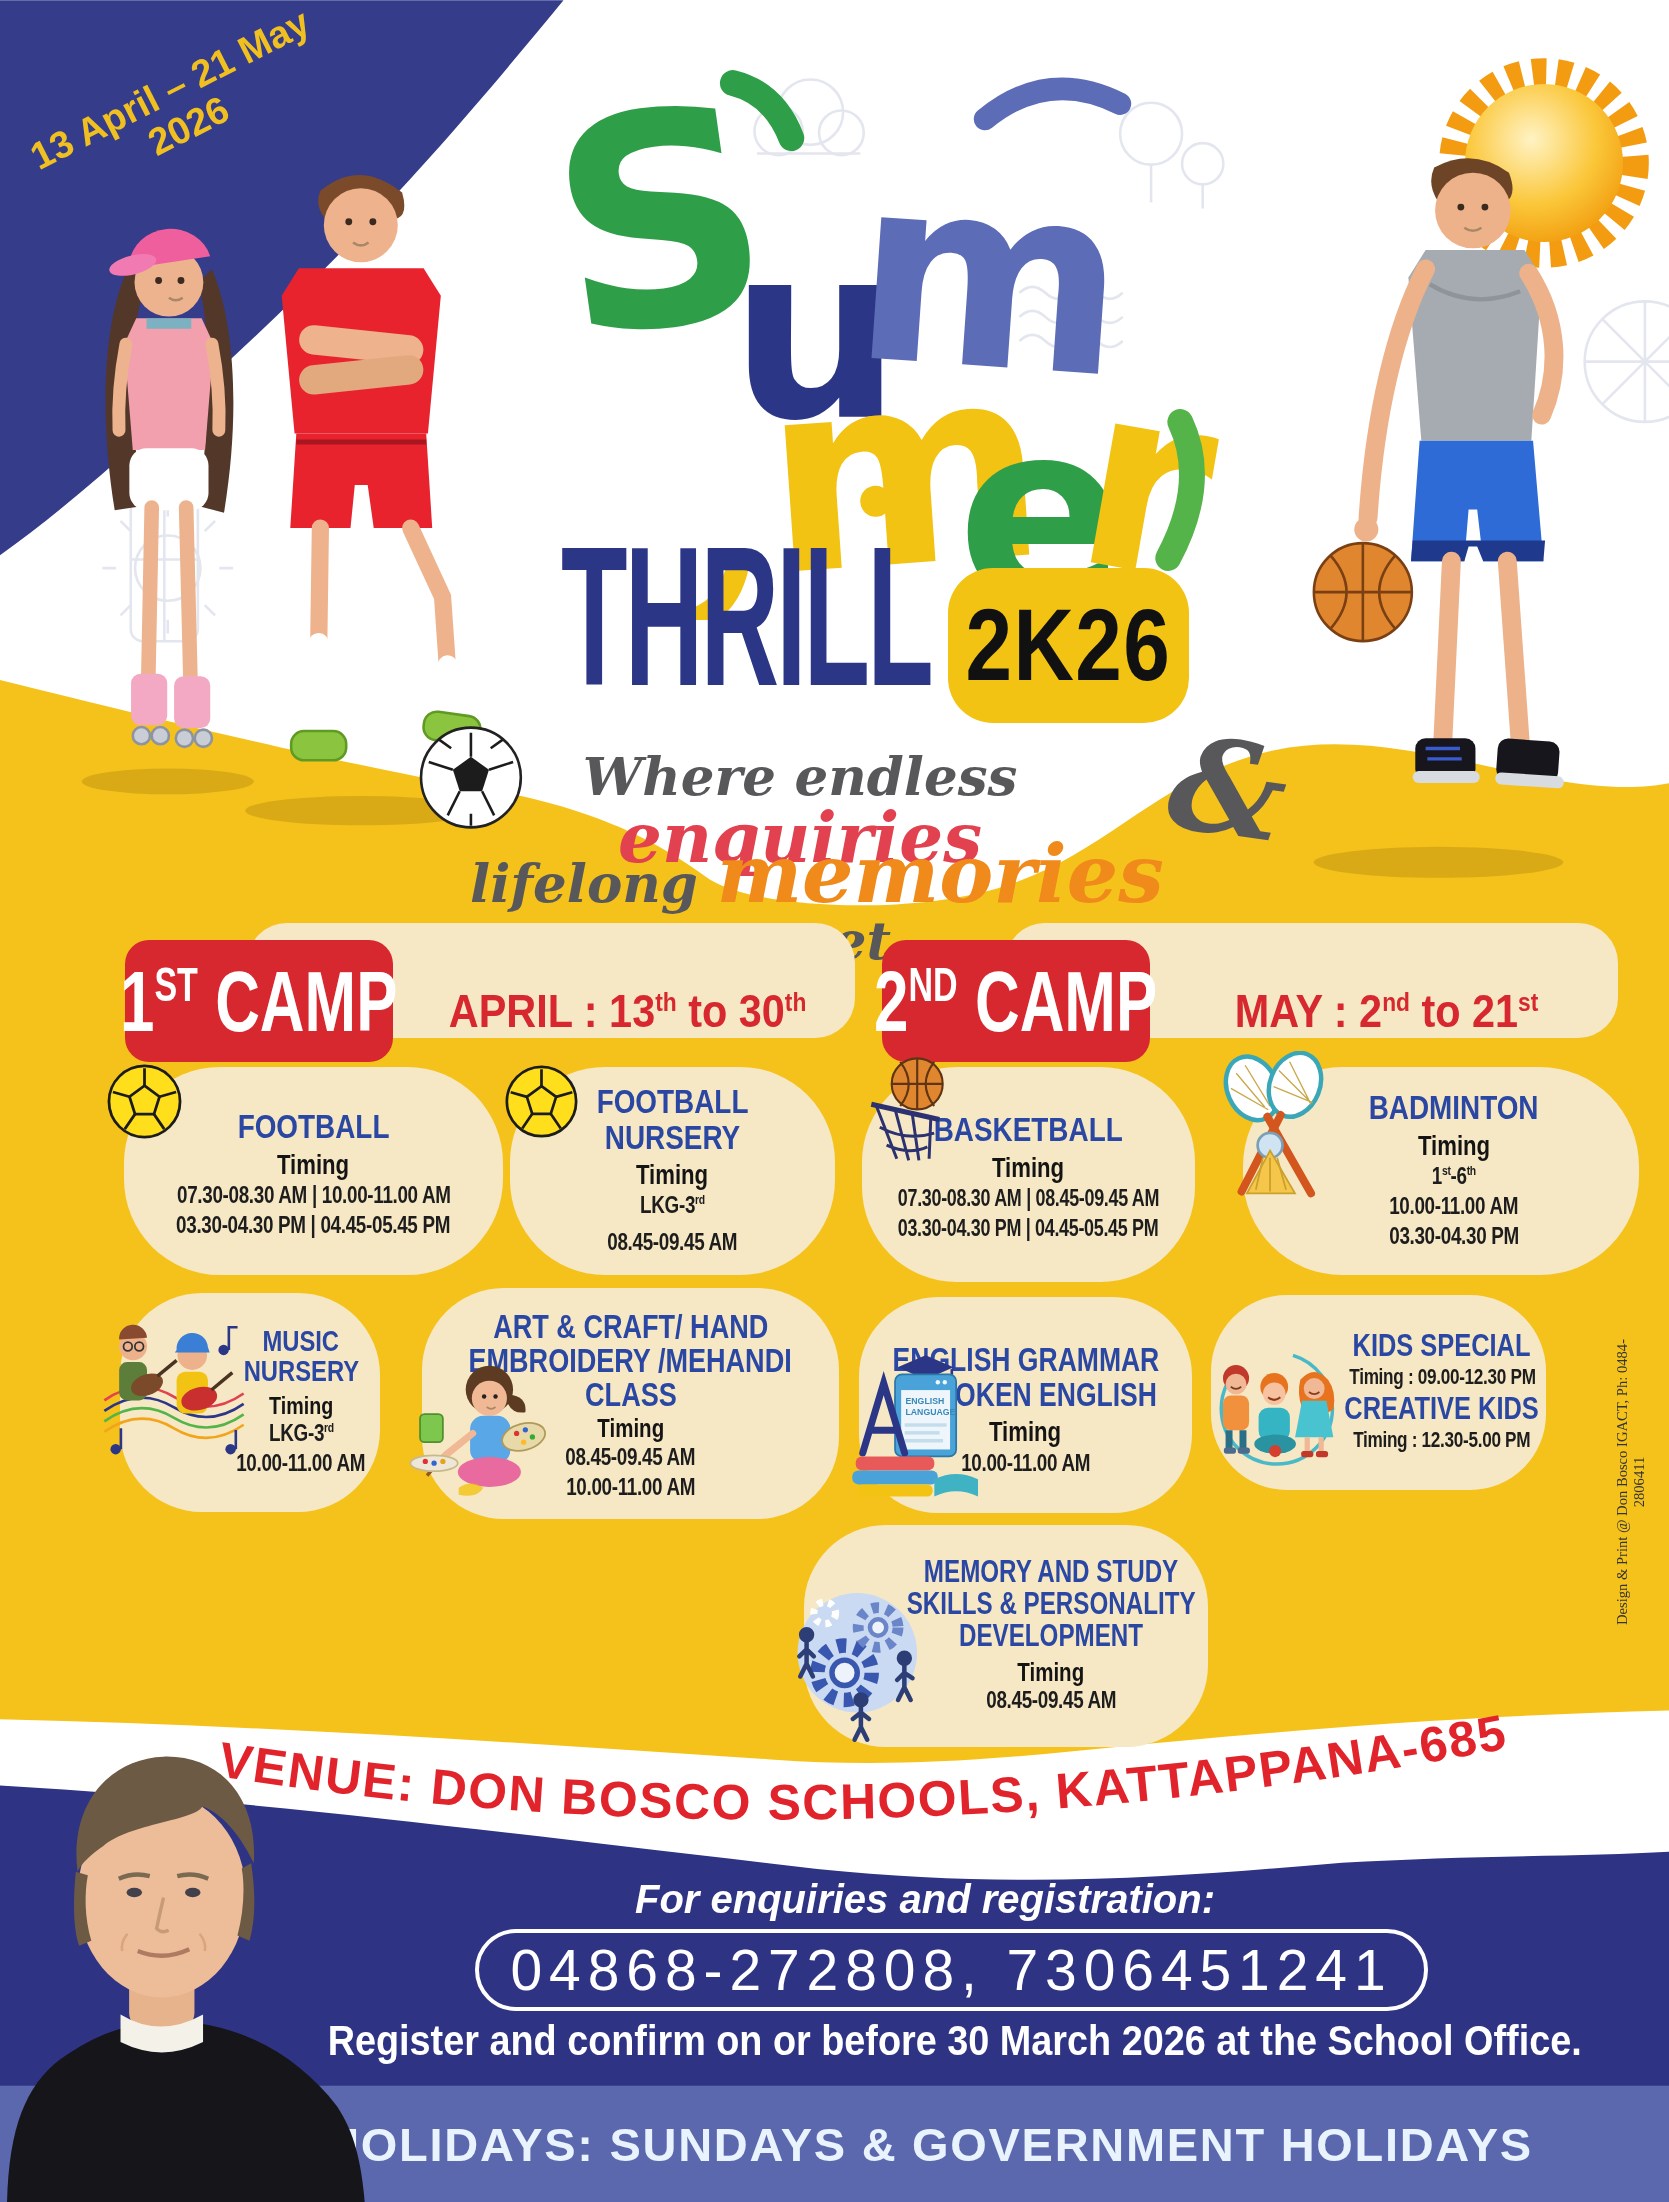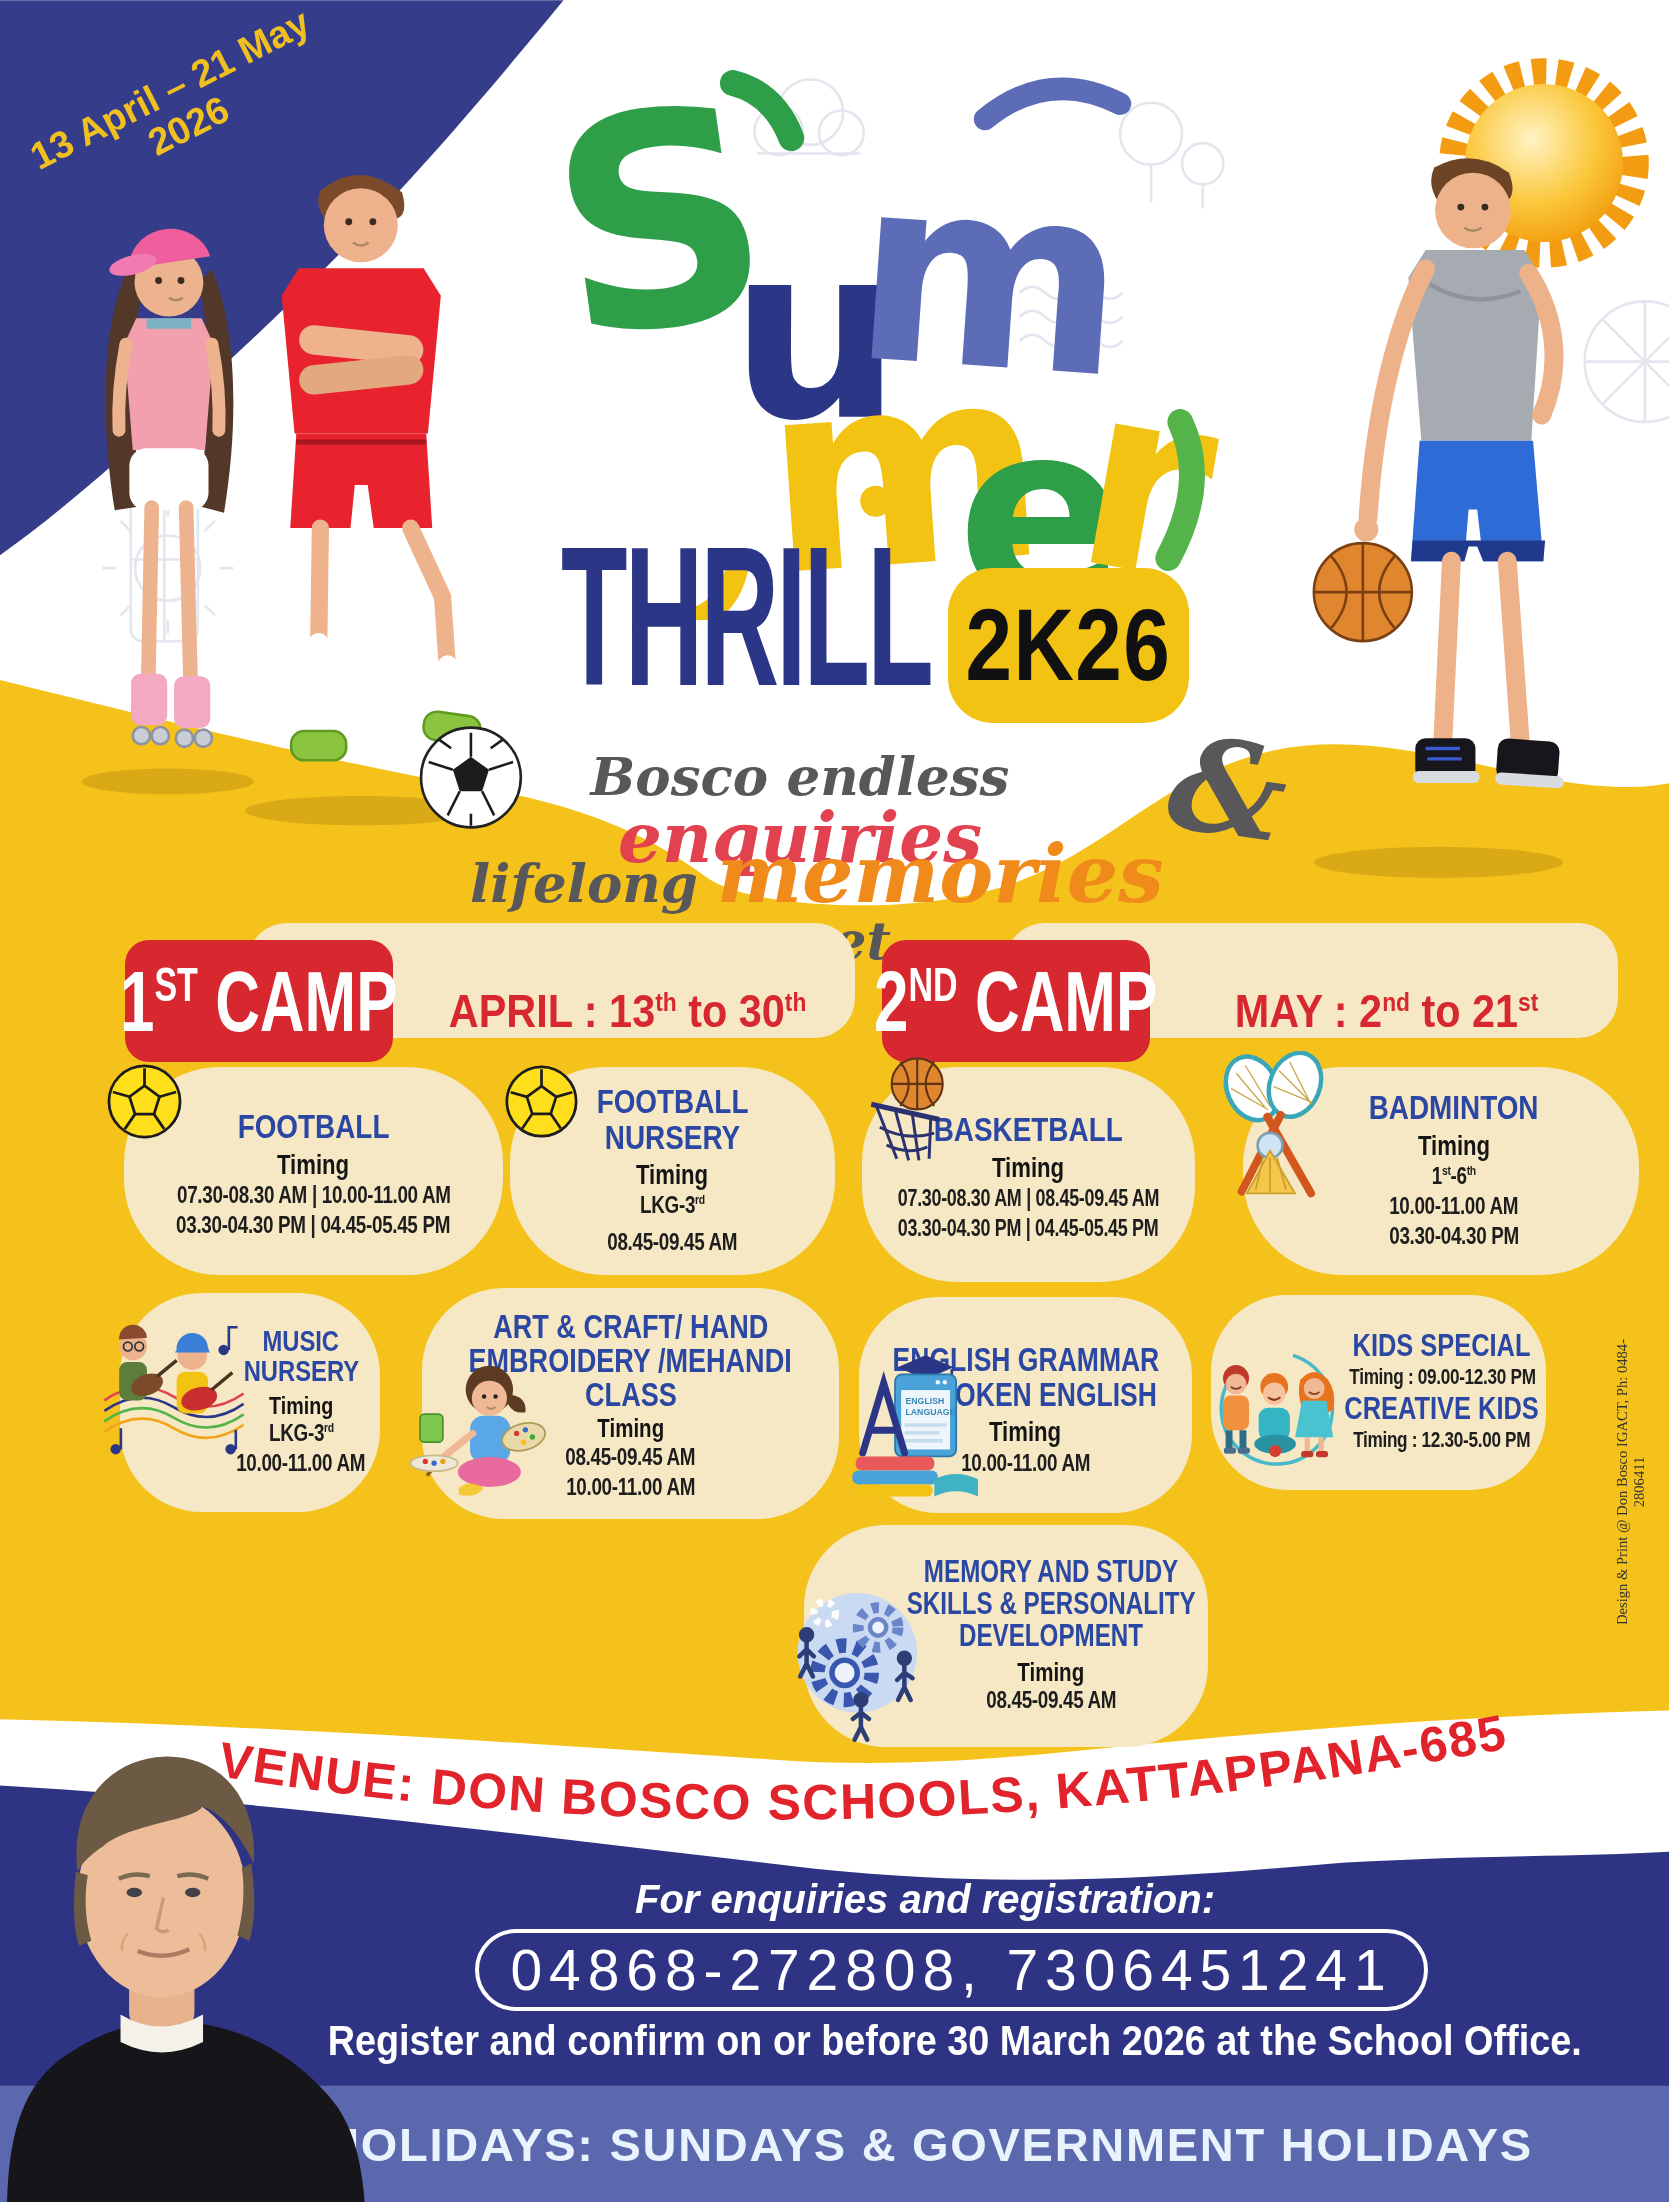--- a/index.html
+++ b/index.html
@@ -236,21 +236,21 @@
     <circle cx="418" cy="522" r="18" fill="#f2c313"></circle>
     <path d="M258,596 Q248,644 210,658" stroke="#f2c313" stroke-width="26" stroke-linecap="round" fill="none"></path>
   </svg>
 
   <div class="abs" id="thrill">THRILL</div>
   <div class="abs" id="badge-2k26">
     <span>2K26</span>
   </div>
 
   <div class="abs tagline" id="tag1">
-    <span>Bosco endless</span>
+    <span>Where endless</span>
     <span class="hl">enquiries</span>
   </div>
   <div class="abs tagline" id="tag-amp">&amp;</div>
   <div class="abs tagline" id="tag2">
     <span>lifelong</span>
     <span class="hl">memories</span>
     <span>meet</span>
   </div>
 
   <div class="camp-pill" style="left:247px;top:923px;width:608px;height:115px;"></div>

